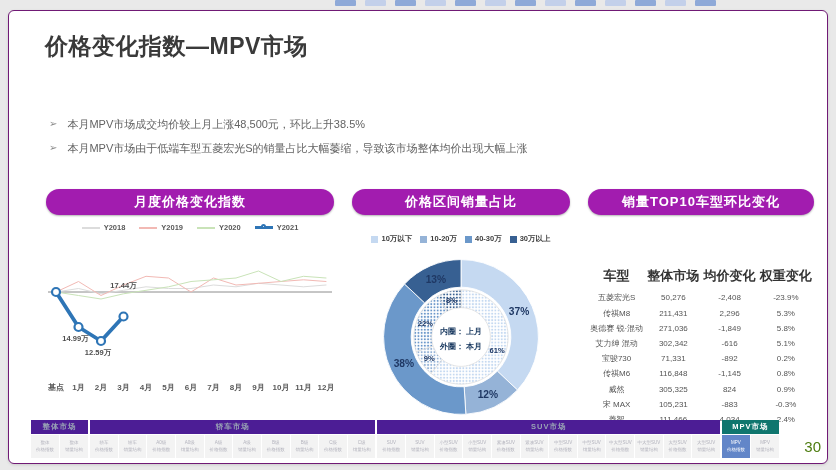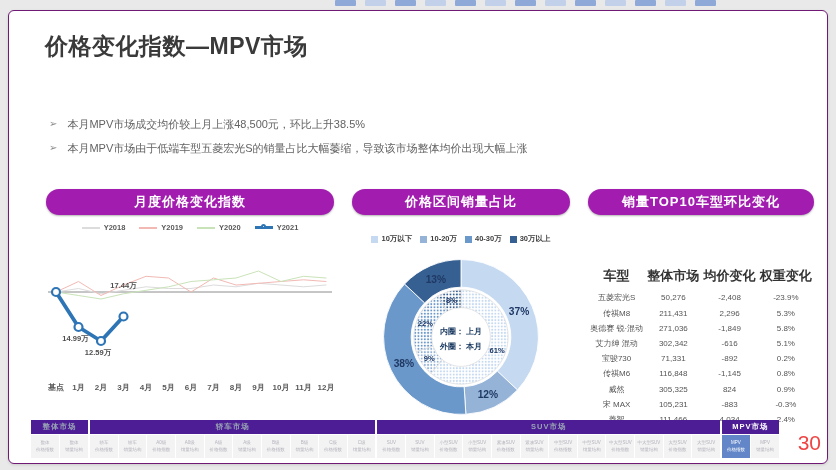--- a/index.html
+++ b/index.html
@@ -30,25 +30,25 @@
   .donut-legend .li{display:flex;align-items:center;gap:3px;}
   .donut-legend .sw{width:7px;height:7px;display:inline-block;}
   #donutChart{margin:4px auto 0;}
   table.top10{width:100%;border-collapse:collapse;margin-top:9px;font-size:8px;}
   table.top10 th{font-size:13px;font-weight:bold;color:#333;padding:2px 0 5px;text-align:center;}
   table.top10 td{color:#555;text-align:center;padding:0;height:15.2px;}
   td.up{color:#e8736b;} td.down{color:#6fbf73;}
   .nav{position:absolute;left:22px;bottom:5px;right:48px;display:flex;gap:2px;}
   .nav-group{display:flex;flex-direction:column;gap:1px;}
   .nav-ghead{height:14px;background:#4c1d95;color:#9aa5b5;font-size:7.5px;font-weight:bold;display:flex;align-items:center;justify-content:center;letter-spacing:1px;}
-  .nav-ghead.active{background:#4c1d95;color:#fff;}
+  .nav-ghead.active{background:#0f766e;color:#fff;}
   .nav-items{display:flex;gap:1px;flex:1;}
   .nav-item{flex:1;background:#f3f3f3;color:#b3b3bd;font-size:4.5px;line-height:1.5;text-align:center;display:flex;flex-direction:column;justify-content:center;height:23px;cursor:pointer;}
   .nav-item.active{background:#6286c8;color:#fff;}
-  .pageno{position:absolute;right:6px;bottom:8px;font-size:21px;color:#ef4444;}
+  .pageno{position:absolute;right:6px;bottom:8px;font-size:15px;color:#4d7c0f;}
 </style>
 </head>
 <body>
 
 <div class="top-artifacts">
   <span></span>
     <span></span>
     <span></span>
     <span></span>
     <span></span>

